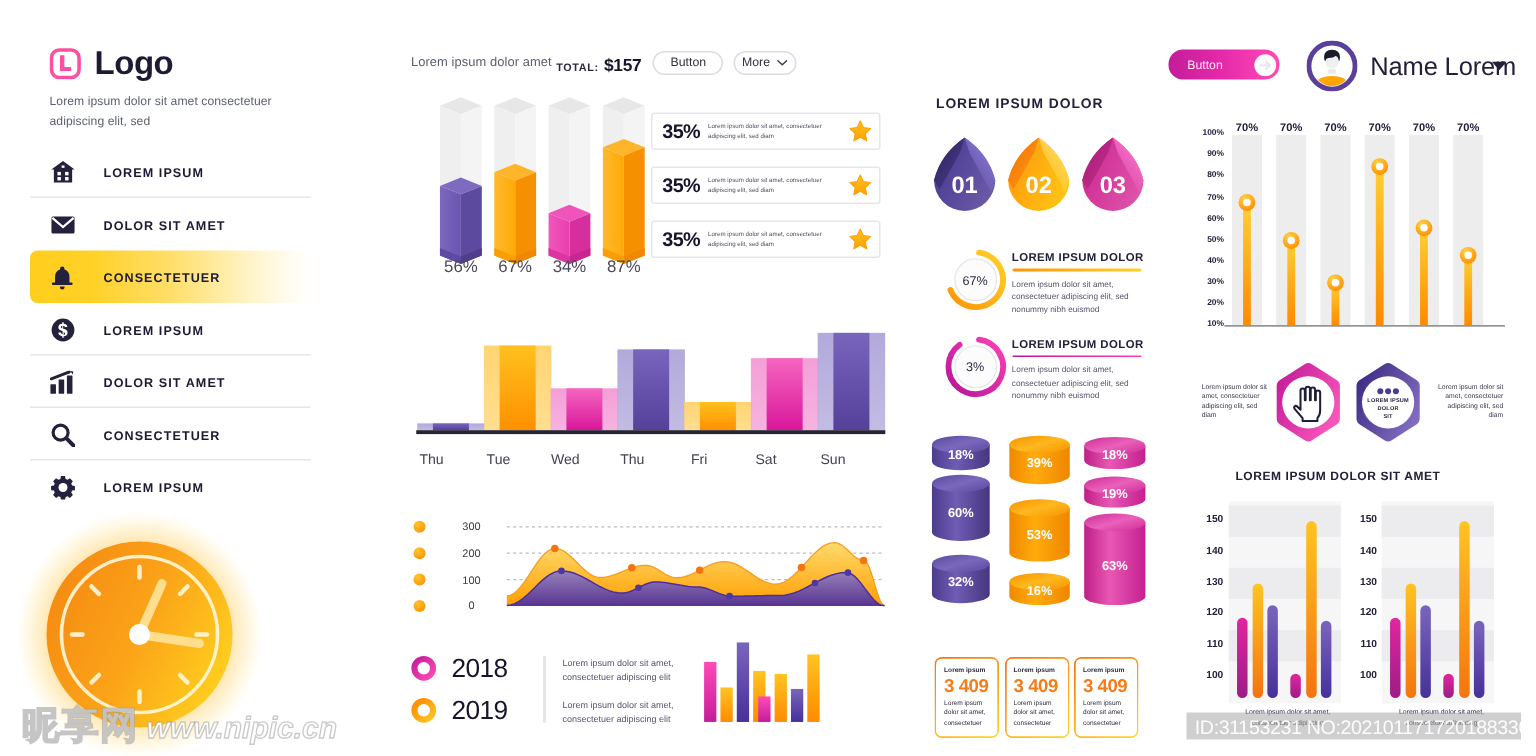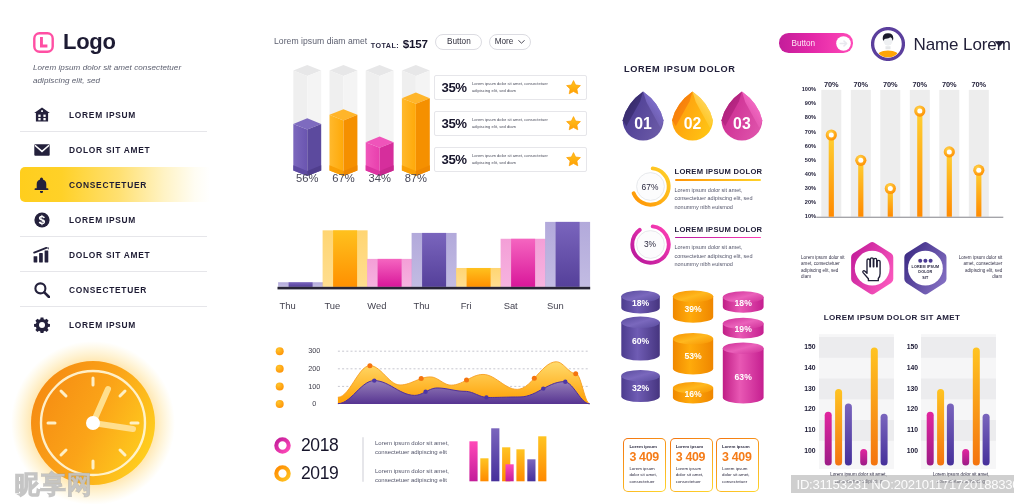--- a/index.html
+++ b/index.html
@@ -8,21 +8,21 @@
        font-family:"Liberation Sans",sans-serif;position:relative;}
   .page{position:absolute;left:0;top:0;width:1024px;height:504px;}
 
   
   .sidebar{position:absolute;left:0;top:0;width:215px;height:402px;}
   .logo-row{position:absolute;left:33px;top:31px;display:flex;align-items:center;}
   .logo-mark{display:block;width:21px;height:21px;line-height:0;}
   .logo-text{margin-left:9px;font-size:22px;font-weight:700;color:#1d1b33;
              letter-spacing:-0.3px;line-height:22px;}
   .tagline{position:absolute;left:33px;top:61px;width:160px;font-size:8.1px;
-           line-height:13px;color:#5d6070;letter-spacing:0.05px;font-style:italic;}
+           line-height:13px;color:#5d6070;letter-spacing:0.05px;}
   .nav{position:absolute;left:0;top:97px;width:215px;}
   .nav-item{position:relative;height:35px;display:flex;align-items:center;}
   .nav-item .ico{position:absolute;left:33px;width:17px;height:17px;
                  display:flex;align-items:center;justify-content:center;line-height:0;}
   .nav-item .lbl{position:absolute;left:69px;font-size:8.4px;font-weight:700;
                  color:#1d1b33;letter-spacing:0.72px;}
   .nav-item .rule{position:absolute;left:20px;bottom:0;width:187px;height:1px;
                   background:#e6e6ea;}
   .nav-item.active{background:linear-gradient(90deg,#ffce1d 0%,#ffd128 22%,#ffe071 52%,#fff3c5 76%,#fffdf3 92%,#ffffff 100%);
                    border-radius:5px 0 0 5px;margin-left:20px;width:190px;height:35px;}
@@ -242,21 +242,21 @@
           <line x1="58" y1="112" x2="53" y2="117"></line>
         </g>
         <line x1="85" y1="85" x2="100" y2="51" stroke="#ffdf8e" stroke-width="6" stroke-linecap="round"></line>
         <line x1="85" y1="85" x2="125" y2="91" stroke="#ffdf8e" stroke-width="6" stroke-linecap="round"></line>
         <circle cx="85" cy="85" r="7" fill="#ffffff"></circle>
       </svg>
     </div>
   </div>
 
   <div class="col2">
-    <div class="tb-caption">Lorem ipsum diam amet</div>
+    <div class="tb-caption">Lorem ipsum dolor amet</div>
     <div class="tb-total">
       <span>TOTAL:</span>
       <b>$157</b>
     </div>
     <div class="pill-btn b1">
       <span>Button</span>
     </div>
     <div class="pill-btn b2">
       <span>More</span>
       <span class="cv">
@@ -838,19 +838,20 @@
       <div class="lolli-yt" style="left: 32px; top: 199.011px;">20%</div>
       <div class="lolli-yt" style="left: 32px; top: 213.1px;">10%</div>
       <div class="hex-txt" style="left: 41.1px; text-align: left;">Lorem ipsum dolor sit amet, consectetuer adipiscing elit, sed diam</div>
       <div class="hex-txt" style="left: 196.2px; text-align: right;">Lorem ipsum dolor sit amet, consectetuer adipiscing elit, sed diam</div>
       <div class="mbp-cap" style="left: 57.5px;">Lorem ipsum dolor sit amet, consectetuer adipiscing</div>
       <div class="mbp-cap" style="left: 160px;">Lorem ipsum dolor sit amet, consectetuer adipiscing</div>
     </div>
 
   <div class="wm wm-left">
     <span class="wm-cjk">昵享网</span>
+    <span class="wm-url">www.nipic.cn</span>
   </div>
   <div class="wm wm-right">
     <span class="wm-band"></span>
     <span class="wm-id">ID:31153231 NO:20210117172018833083</span>
   </div>
 
 </div>
 
 </body></html>

